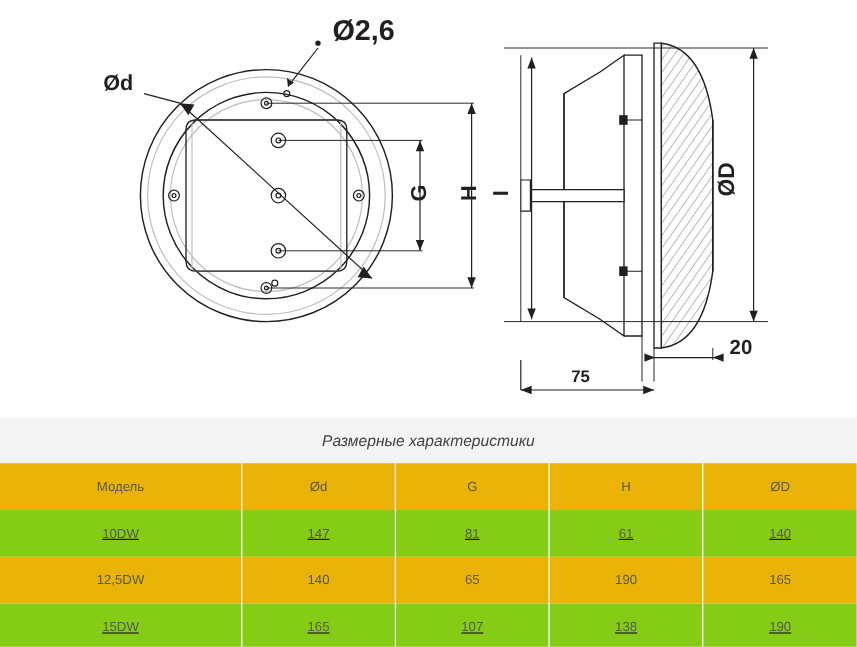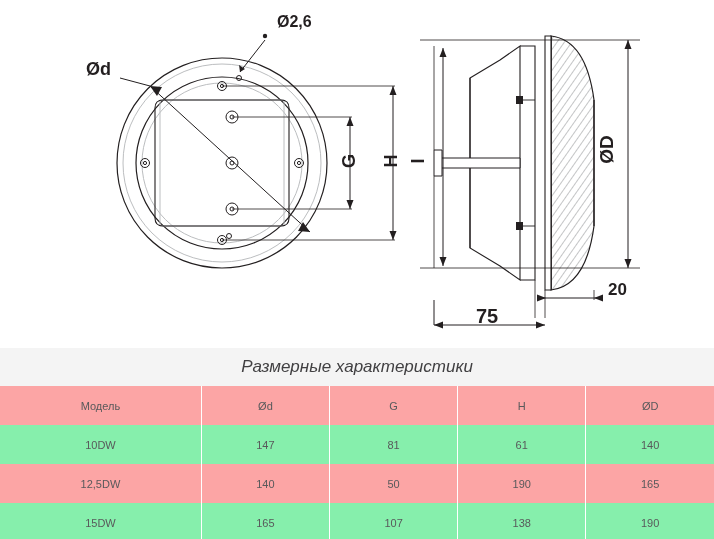--- a/index.html
+++ b/index.html
@@ -61,26 +61,26 @@
     text-align: center;
     color: #58595b;
     border: none;
     padding: 0;
     height: 39px;
     vertical-align: middle;
   }
   #spec-table tr.caption td {
     height: 38px;
     font-style: italic;
-    font-size: 17px;
+    font-size: 13px;
     color: #414042;
   }
   .band-a { background: #f4f4f4; }
-  .band-b { background: #fca5a5; }
-  .band-c { background: #86efac; }
+  .band-b { background: #eab308; }
+  .band-c { background: #84cc16; text-decoration: underline; }
   .col0 { width: 28.2%; }
   .colx { width: 17.95%; }
   .sep {
     border-left: 1px solid #ffffff !important;
   }
   .head-cell { color: #414042; }
 </style>
 </head>
 <body>
 
@@ -205,35 +205,35 @@
 
         <g stroke="#231f20" stroke-width="1">
           <line x1="434" y1="325" x2="545" y2="325"></line>
           <path d="M434 325 l 9 -3.5 l 0 7 z" fill="#231f20" stroke="none"></path>
           <path d="M545 325 l -9 -3.5 l 0 7 z" fill="#231f20" stroke="none"></path>
           <line x1="434" y1="325" x2="434" y2="300"></line>
         </g>
       </g>
     </svg>
 
-    <div class="lbl" style="left:277px; top:14px; font-size:16px;">Ø2,6</div>
+    <div class="lbl" style="left:277px; top:14px; font-size:24px;">Ø2,6</div>
 
     <div class="lbl" style="left:86px; top:60px; font-size:18px;">Ød</div>
 
     <div class="lbl-vert" style="left:342px; top:152px; font-size:18px;">G</div>
 
     <div class="lbl-vert" style="left:384px; top:152px; font-size:18px;">H</div>
 
     <div class="lbl-vert" style="left:415px; top:152px; font-size:18px;">I</div>
 
     <div class="lbl-vert" style="left:592px; top:140px; font-size:19px;">ØD</div>
 
     <div class="lbl" style="left:608px; top:281px; font-size:17px;">20</div>
 
-    <div class="lbl" style="left:476px; top:306px; font-size:20px;">75</div>
+    <div class="lbl" style="left:476px; top:306px; font-size:14px;">75</div>
   </div>
 
   <table id="spec-table">
     <tbody>
       <tr class="caption band-a">
         <td colspan="5">Размерные характеристики</td>
       </tr>
       <tr class="band-b">
         <td class="col0 head-cell">Модель</td>
         <td class="colx head-cell sep">Ød</td>
@@ -244,21 +244,21 @@
       <tr class="band-c">
         <td class="col0">10DW</td>
         <td class="colx sep">147</td>
         <td class="colx sep">81</td>
         <td class="colx sep">61</td>
         <td class="colx sep">140</td>
       </tr>
       <tr class="band-b">
         <td class="col0">12,5DW</td>
         <td class="colx sep">140</td>
-        <td class="colx sep">50</td>
+        <td class="colx sep">65</td>
         <td class="colx sep">190</td>
         <td class="colx sep">165</td>
       </tr>
       <tr class="band-c">
         <td class="col0">15DW</td>
         <td class="colx sep">165</td>
         <td class="colx sep">107</td>
         <td class="colx sep">138</td>
         <td class="colx sep">190</td>
       </tr>

